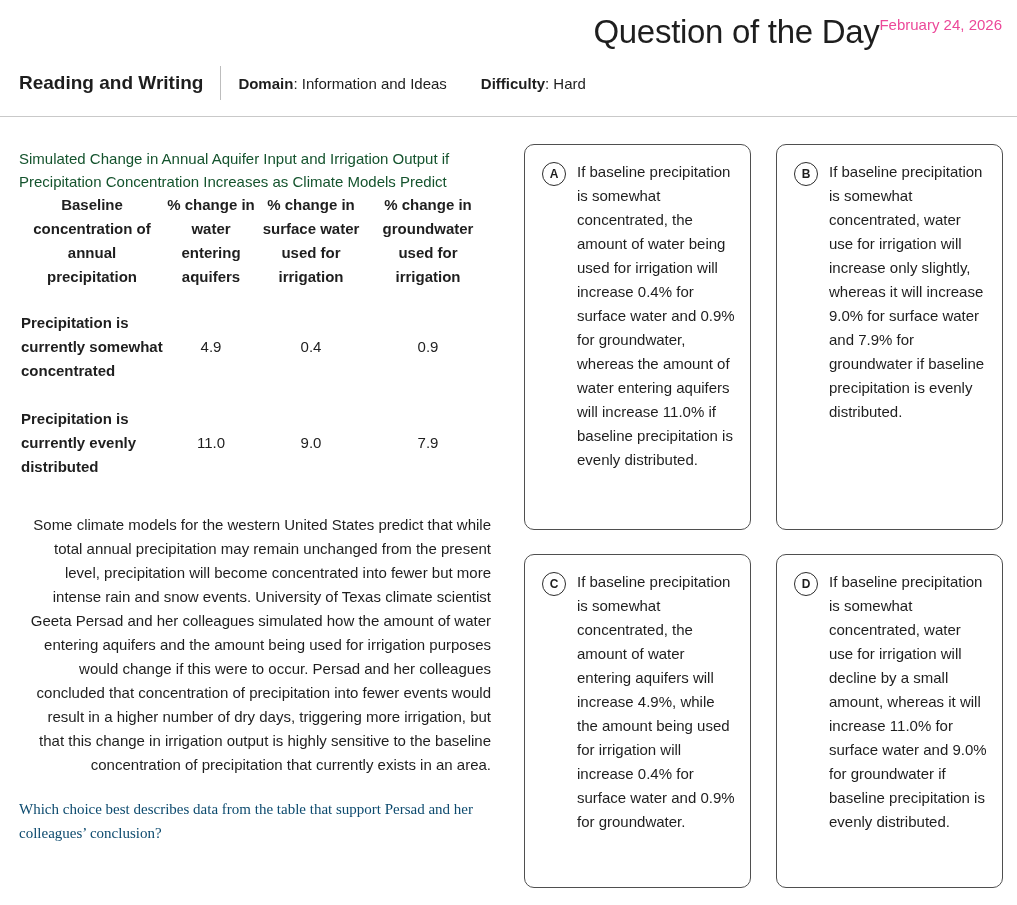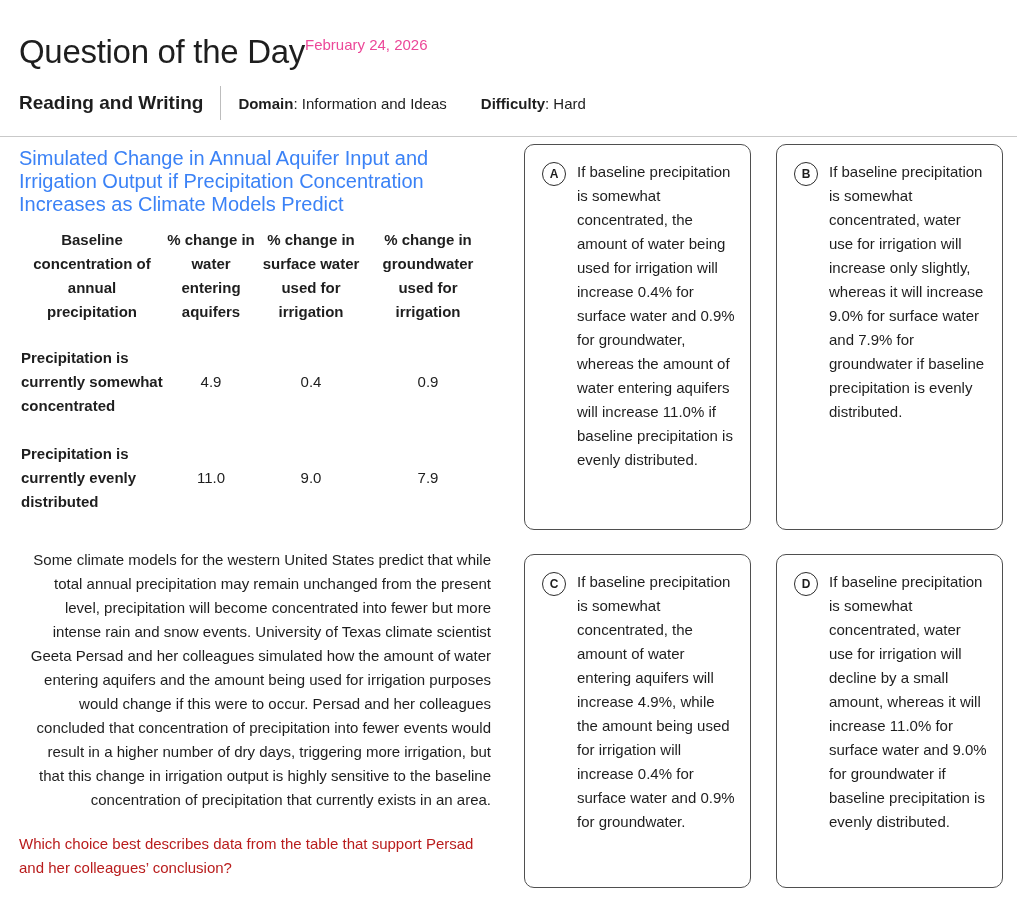--- a/index.html
+++ b/index.html
@@ -1,46 +1,46 @@
 <!DOCTYPE html>
 <html><head>
 <meta charset="utf-8">
 <style>
   * { margin:0; padding:0; box-sizing:border-box; }
   html,body { background:#ffffff; }
   body { font-family:"Liberation Sans","DejaVu Sans",sans-serif; color:#1e1e1e; }
   .page { position:relative; width:1017px; height:905px; background:#ffffff; overflow:hidden; }
 
   
-  .page-header { display:flex; justify-content:flex-start; align-items:flex-start; padding:32px 15px 0 19px; }
+  .page-header { display:flex; justify-content:flex-end; align-items:flex-start; padding:12px 15px 0 19px; }
   .page-title { font-size:33px; font-weight:500; line-height:40px; letter-spacing:-0.3px; color:#1e1e1e; }
   .page-date { font-size:15px; line-height:20px; margin-top:3px; color:#ec4899; }
 
   .meta-row { display:flex; align-items:center; margin:14px 0 0 19px; }
   .meta-section { font-size:19px; font-weight:700; color:#1e1e1e; }
   .meta-vdivider { width:1px; height:34px; background:#bdbdbd; margin:0 17px; }
   .meta-item { font-size:15px; color:#1e1e1e; }
   .meta-item b { font-weight:700; }
   .meta-item + .meta-item { margin-left:18px;padding-left:16px; }
 
   .top-rule { border:none; border-top:1px solid #c9c9c9; margin-top:16px; }
 
   
   .left-col { position:absolute; left:19px; top:147px; width:472px; }
-  .table-title { font-size:20px; line-height:23px; color:#3b82f6; margin-bottom:12px; }
+  .table-title { font-size:15px; line-height:23px; color:#14532d; }
 
   table.qtable { width:100%; border-collapse:collapse; table-layout:fixed; }
   .qtable col.c1 { width:146px; } .qtable col.c2 { width:92px; }
   .qtable col.c3 { width:108px; } .qtable col.c4 { width:126px; }
   .qtable th { font-size:15px; font-weight:700; line-height:24px; text-align:center; vertical-align:top; padding:0 2px 10px 2px; }
   .qtable td.row-label { font-size:15px; font-weight:700; line-height:24px; text-align:left; vertical-align:middle; padding:12px 2px; }
   .qtable td.val { font-size:15px; line-height:24px; text-align:center; vertical-align:middle; padding:12px 2px; }
 
   .passage { font-size:15px; line-height:24px; margin-top:22px; color:#1e1e1e;text-align:right; }
-  .question { font-size:15px; line-height:24px; margin-top:20px; color:#b91c1c; }
+  .question { font-size:15px; line-height:24px; margin-top:20px; color:#0c4a6e;font-family:Liberation Serif, serif; }
 
   
   .choices { position:absolute; left:524px; top:144px; width:479px;
              display:grid; grid-template-columns:227px 227px; column-gap:25px; row-gap:24px; }
   .choice { border:1px solid #4f4f4f; border-radius:10px; background:#ffffff;
             padding:15px 14px 13px 17px; display:flex; align-items:flex-start; gap:11px; cursor:pointer; }
   .choice-a, .choice-b { min-height:386px; }
   .choice-c, .choice-d { min-height:334px; }
   .letter-badge { flex:0 0 auto; width:24px; height:24px; border:1.5px solid #2b2b2b; border-radius:50%;
                   display:flex; align-items:center; justify-content:center;

